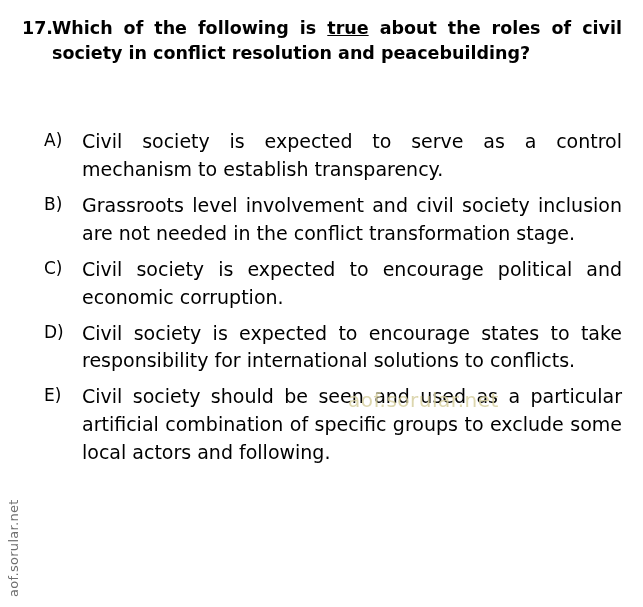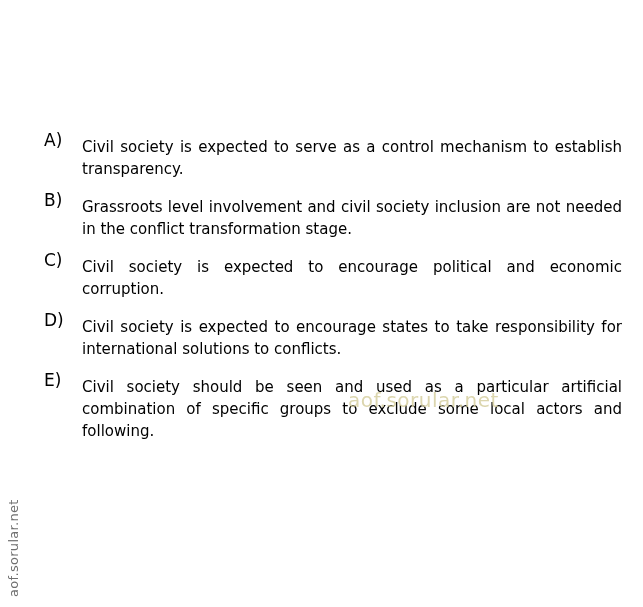--- a/index.html
+++ b/index.html
@@ -96,35 +96,40 @@
     margin-bottom: 8px;
   }
   .opt-letter {
     flex: 0 0 38px;
     width: 38px;
     font-size: 17px;
     line-height: 1.47;
   }
   .opt-text {
     flex: 1 1 auto;
-    font-size: 15px;
+    font-size: 19px;
     line-height: 1.47;
     text-align: justify;
     text-align-last: left;
     padding-right: 2px;
-    margin-top: 8px;
   }
 </style>
 </head>
 <body>
 
 <div class="page">
 
   <div class="side-watermark">aof.sorular.net</div>
 
+  <div class="question-block">
+    <div class="q-row">
+      <div class="q-number">17.</div>
+      <div class="q-text"><span>Which of the following is </span><u>true</u><span> about the roles of civil society in conflict resolution and peacebuilding?</span></div>
+    </div>
+  </div>
 
   <div class="options">
 
     <div class="option">
       <div class="opt-letter">A)</div>
       <div class="opt-text">Civil society is expected to serve as a control mechanism to establish transparency.</div>
     </div>
 
     <div class="option">
       <div class="opt-letter">B)</div>

